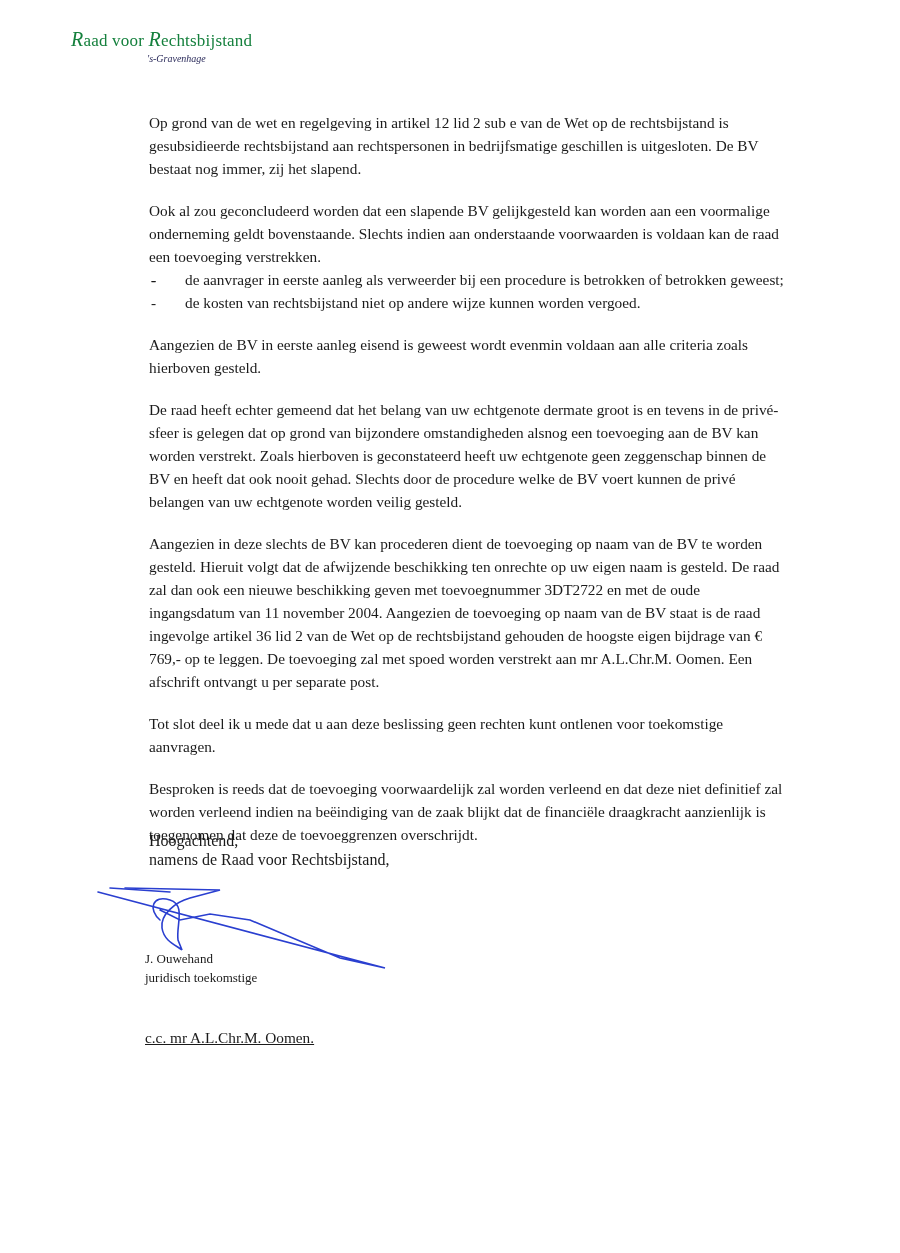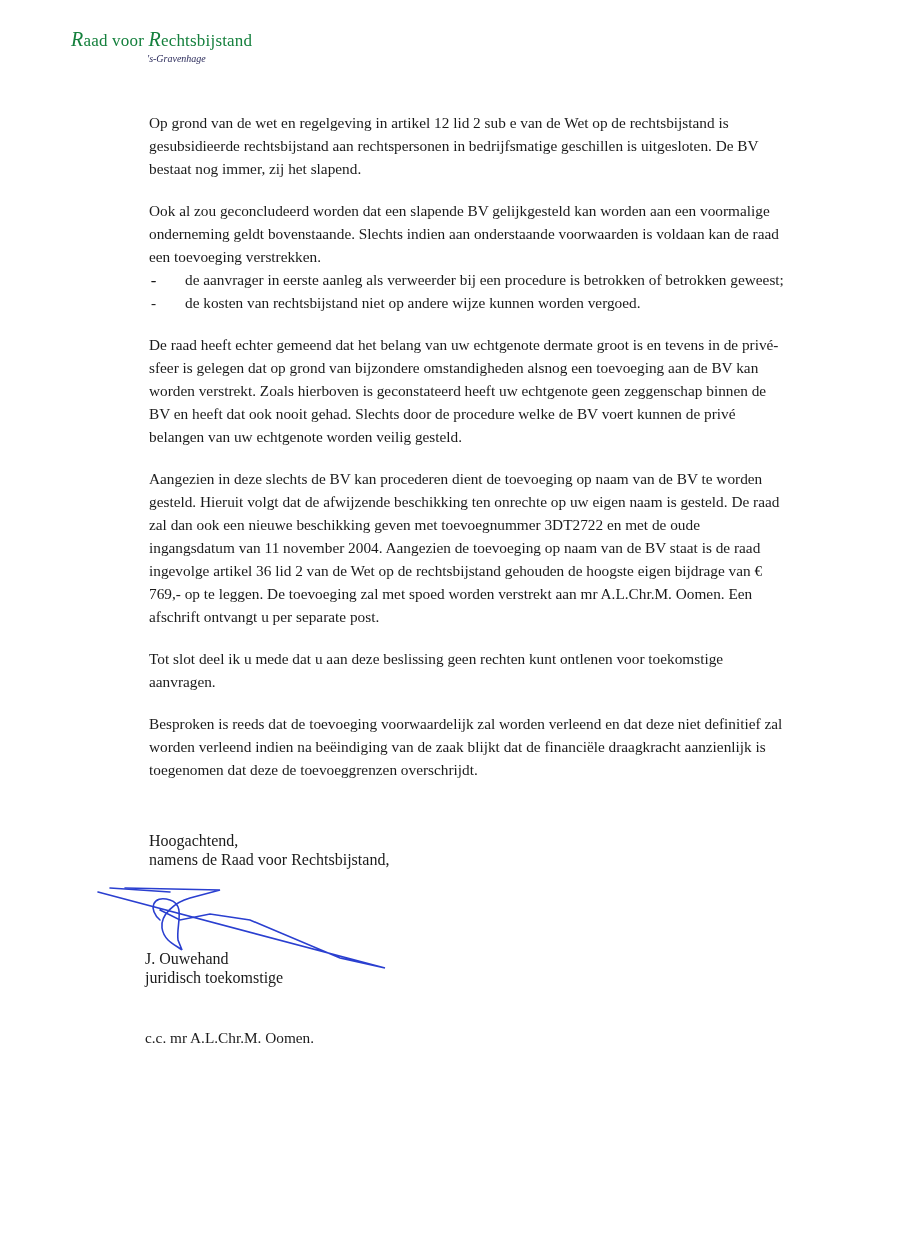--- a/index.html
+++ b/index.html
@@ -27,42 +27,43 @@
   }
   .body-text {
     position: absolute; left: 149px; top: 111px; width: 640px;
     font-size: 15.3px; line-height: 23px;
   }
   .para { margin: 0 0 19px 0; }
   .bullets { list-style: none; margin: 0; padding: 0; }
   .bullets li { position: relative; padding-left: 36px; }
   .bullets li .dash { position: absolute; left: 2px; top: 0; }
   .closing { position: absolute; left: 149px; top: 831px; font-size: 16px; line-height: 19px; }
-  .signer { position: absolute; left: 145px; top: 949px; font-size: 16px; line-height: 19px; }
-  .cc { position: absolute; left: 145px; top: 1028px; font-size: 15.3px; line-height: 19px; }
+  .signer { position: absolute; left: 145px; top: 949px; font-size: 13px; line-height: 19px; }
+  .cc { position: absolute; left: 145px; top: 1028px; font-size: 15.3px; line-height: 19px; text-decoration: underline; }
   .signature { position: absolute; left: 90px; top: 880px; width: 310px; height: 100px; }
 </style>
 </head>
 <body>
 
 <div class="letterhead">
   <div class="org-name"><span class="cap">R</span><span>aad voor </span><span class="cap">R</span><span>echtsbijstand</span></div>
   <div class="org-city">'s-Gravenhage</div>
 </div>
 
 <div class="body-text">
   <p class="para">Op grond van de wet en regelgeving in artikel 12 lid 2 sub e van de Wet op de rechtsbijstand is gesubsidieerde rechtsbijstand aan rechtspersonen in bedrijfsmatige geschillen is uitgesloten. De BV bestaat nog immer, zij het slapend.</p>
   <div class="para">
     <div>Ook al zou geconcludeerd worden dat een slapende BV gelijkgesteld kan worden aan een voormalige onderneming geldt bovenstaande. Slechts indien aan onderstaande voorwaarden is voldaan kan de raad een toevoeging verstrekken.</div>
     <ul class="bullets">
       <li><span class="dash">-</span></li>
       <li><span class="dash">-</span><span>de aanvrager in eerste aanleg als verweerder bij een procedure is betrokken of betrokken geweest;</span></li>
       <li><span class="dash">-</span><span>de kosten van rechtsbijstand niet op andere wijze kunnen worden vergoed.</span></li>
     </ul>
   </div>
+  <p class="para">Aangezien de BV in eerste aanleg eisend is geweest wordt evenmin voldaan aan alle criteria zoals hierboven gesteld.</p>
   <p class="para">De raad heeft echter gemeend dat het belang van uw echtgenote dermate groot is en tevens in de privé-sfeer is gelegen dat op grond van bijzondere omstandigheden alsnog een toevoeging aan de BV kan worden verstrekt. Zoals hierboven is geconstateerd heeft uw echtgenote geen zeggenschap binnen de BV en heeft dat ook nooit gehad. Slechts door de procedure welke de BV voert kunnen de privé belangen van uw echtgenote worden veilig gesteld.</p>
   <p class="para">Aangezien in deze slechts de BV kan procederen dient de toevoeging op naam van de BV te worden gesteld. Hieruit volgt dat de afwijzende beschikking ten onrechte op uw eigen naam is gesteld. De raad zal dan ook een nieuwe beschikking geven met toevoegnummer 3DT2722 en met de oude ingangsdatum van 11 november 2004. Aangezien de toevoeging op naam van de BV staat is de raad ingevolge artikel 36 lid 2 van de Wet op de rechtsbijstand gehouden de hoogste eigen bijdrage van € 769,-  op te leggen. De toevoeging zal met spoed worden verstrekt aan mr A.L.Chr.M. Oomen. Een afschrift ontvangt u per separate post.</p>
   <p class="para">Tot slot deel ik u mede dat u aan deze beslissing geen rechten kunt ontlenen voor toekomstige aanvragen.</p>
   <p class="para">Besproken is reeds dat de toevoeging voorwaardelijk zal worden verleend en dat deze niet definitief zal worden verleend indien na beëindiging van de zaak blijkt dat de financiële draagkracht aanzienlijk is toegenomen dat deze de toevoeggrenzen overschrijdt.</p>
 </div>
 
 <div class="closing">
   <div>Hoogachtend,</div>
   <div>namens de Raad voor Rechtsbijstand,</div>
 </div>

